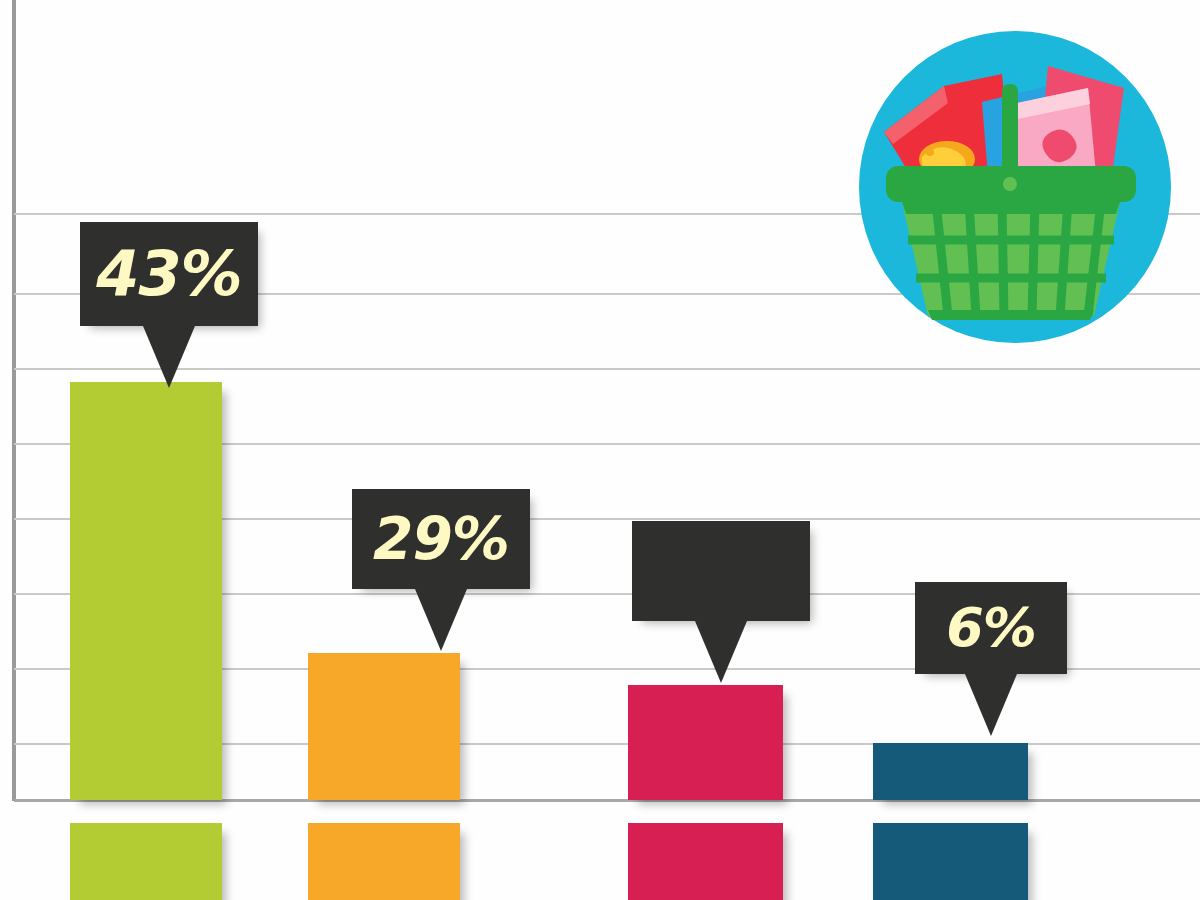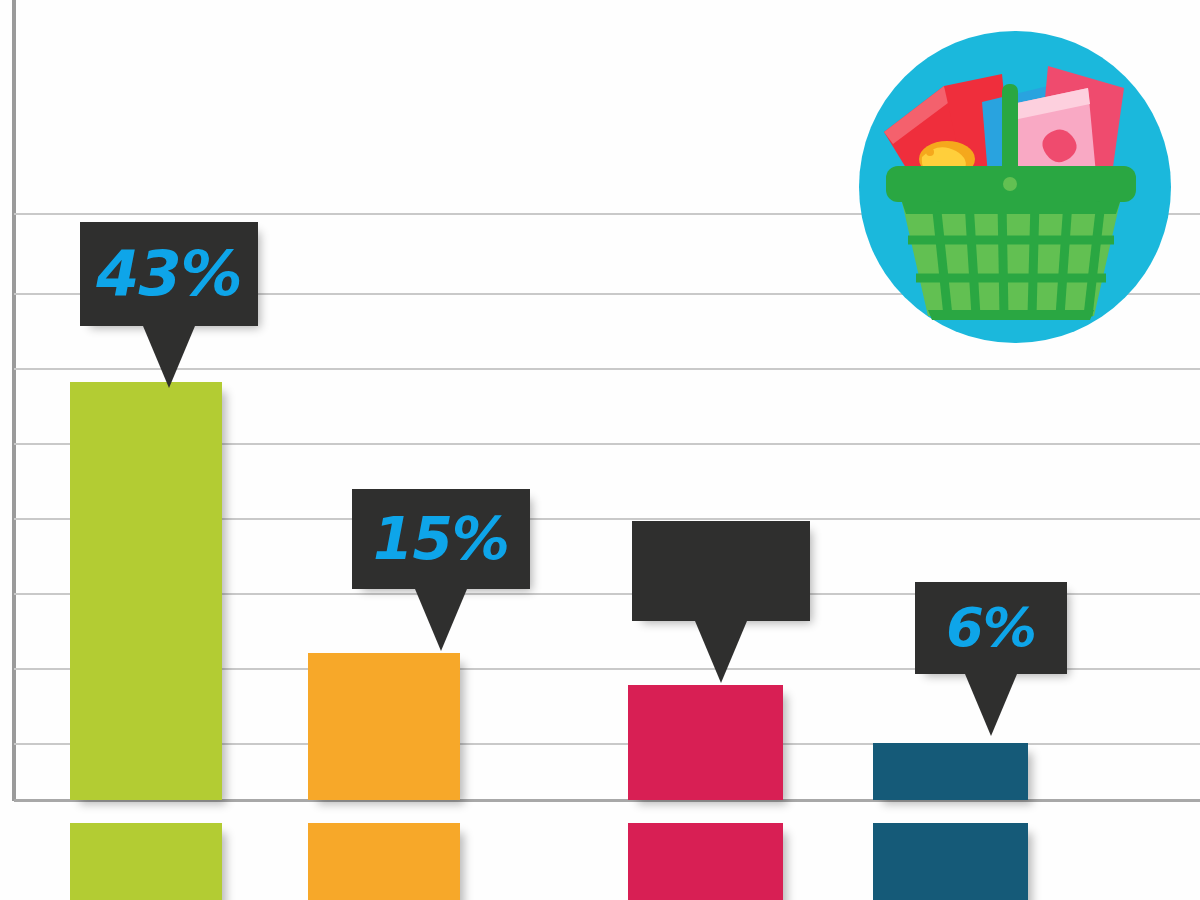--- a/index.html
+++ b/index.html
@@ -43,21 +43,21 @@
   }
 
   
   .callout{
     position:absolute;
     background:#2f2f2e;
     box-shadow:6px 6px 9px -4px rgba(0,0,0,.30);
     display:flex;align-items:center;justify-content:center;
   }
   .callout .val{
-    color:#0ea5e9;
+    color:#fef9c3;
     font-family:"DejaVu Sans", sans-serif;
     font-weight:bold;
     font-style:italic;
     line-height:1;
     letter-spacing:-1px;
   }
   .callout .tail{
     position:absolute;left:50%;top:100%;
     transform:translateX(-50%);
     width:0;height:0;
@@ -104,21 +104,21 @@
       <div class="bar" title="12%" style="left: 628px; width: 155px; top: 685px; height: 115px; bottom: auto; background: rgb(216, 31, 84);"></div>
       <div class="bar" title="6%" style="left: 873px; width: 155px; top: 743px; height: 57px; bottom: auto; background: rgb(21, 90, 120);"></div>
     </div>
 
   <div id="callouts">
       <div class="callout" style="left: 80px; top: 222px; width: 178px; height: 104px;">
         <span class="val" style="font-size: 62px;">43%</span>
         <span class="tail"></span>
       </div>
       <div class="callout" style="left: 352px; top: 489px; width: 178px; height: 100px;">
-        <span class="val" style="font-size: 58px;">15%</span>
+        <span class="val" style="font-size: 58px;">29%</span>
         <span class="tail"></span>
       </div>
       <div class="callout" style="left: 632px; top: 521px; width: 178px; height: 100px;">
         <span class="tail"></span>
       </div>
       <div class="callout" style="left: 915px; top: 582px; width: 152px; height: 92px;">
         <span class="val" style="font-size: 54px;">6%</span>
         <span class="tail"></span>
       </div>
     </div>

